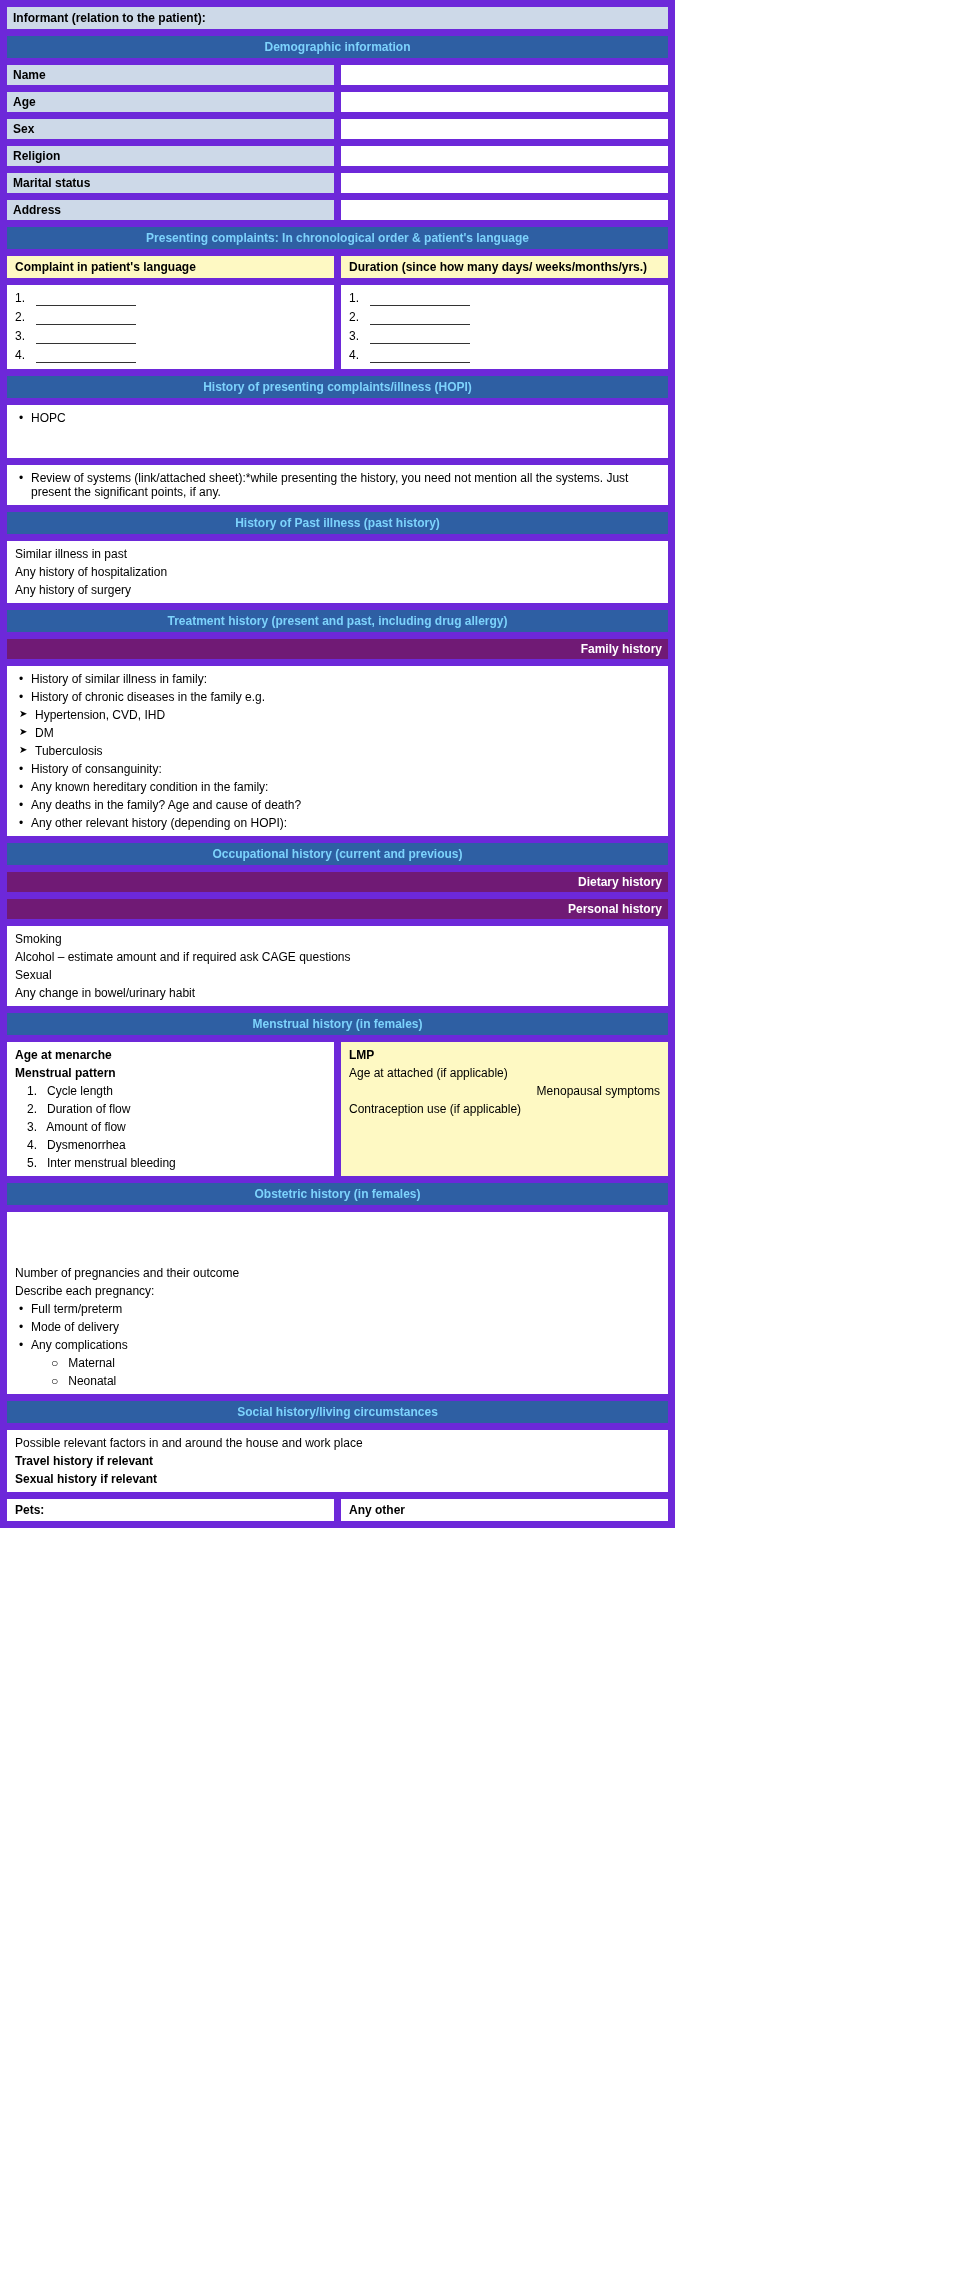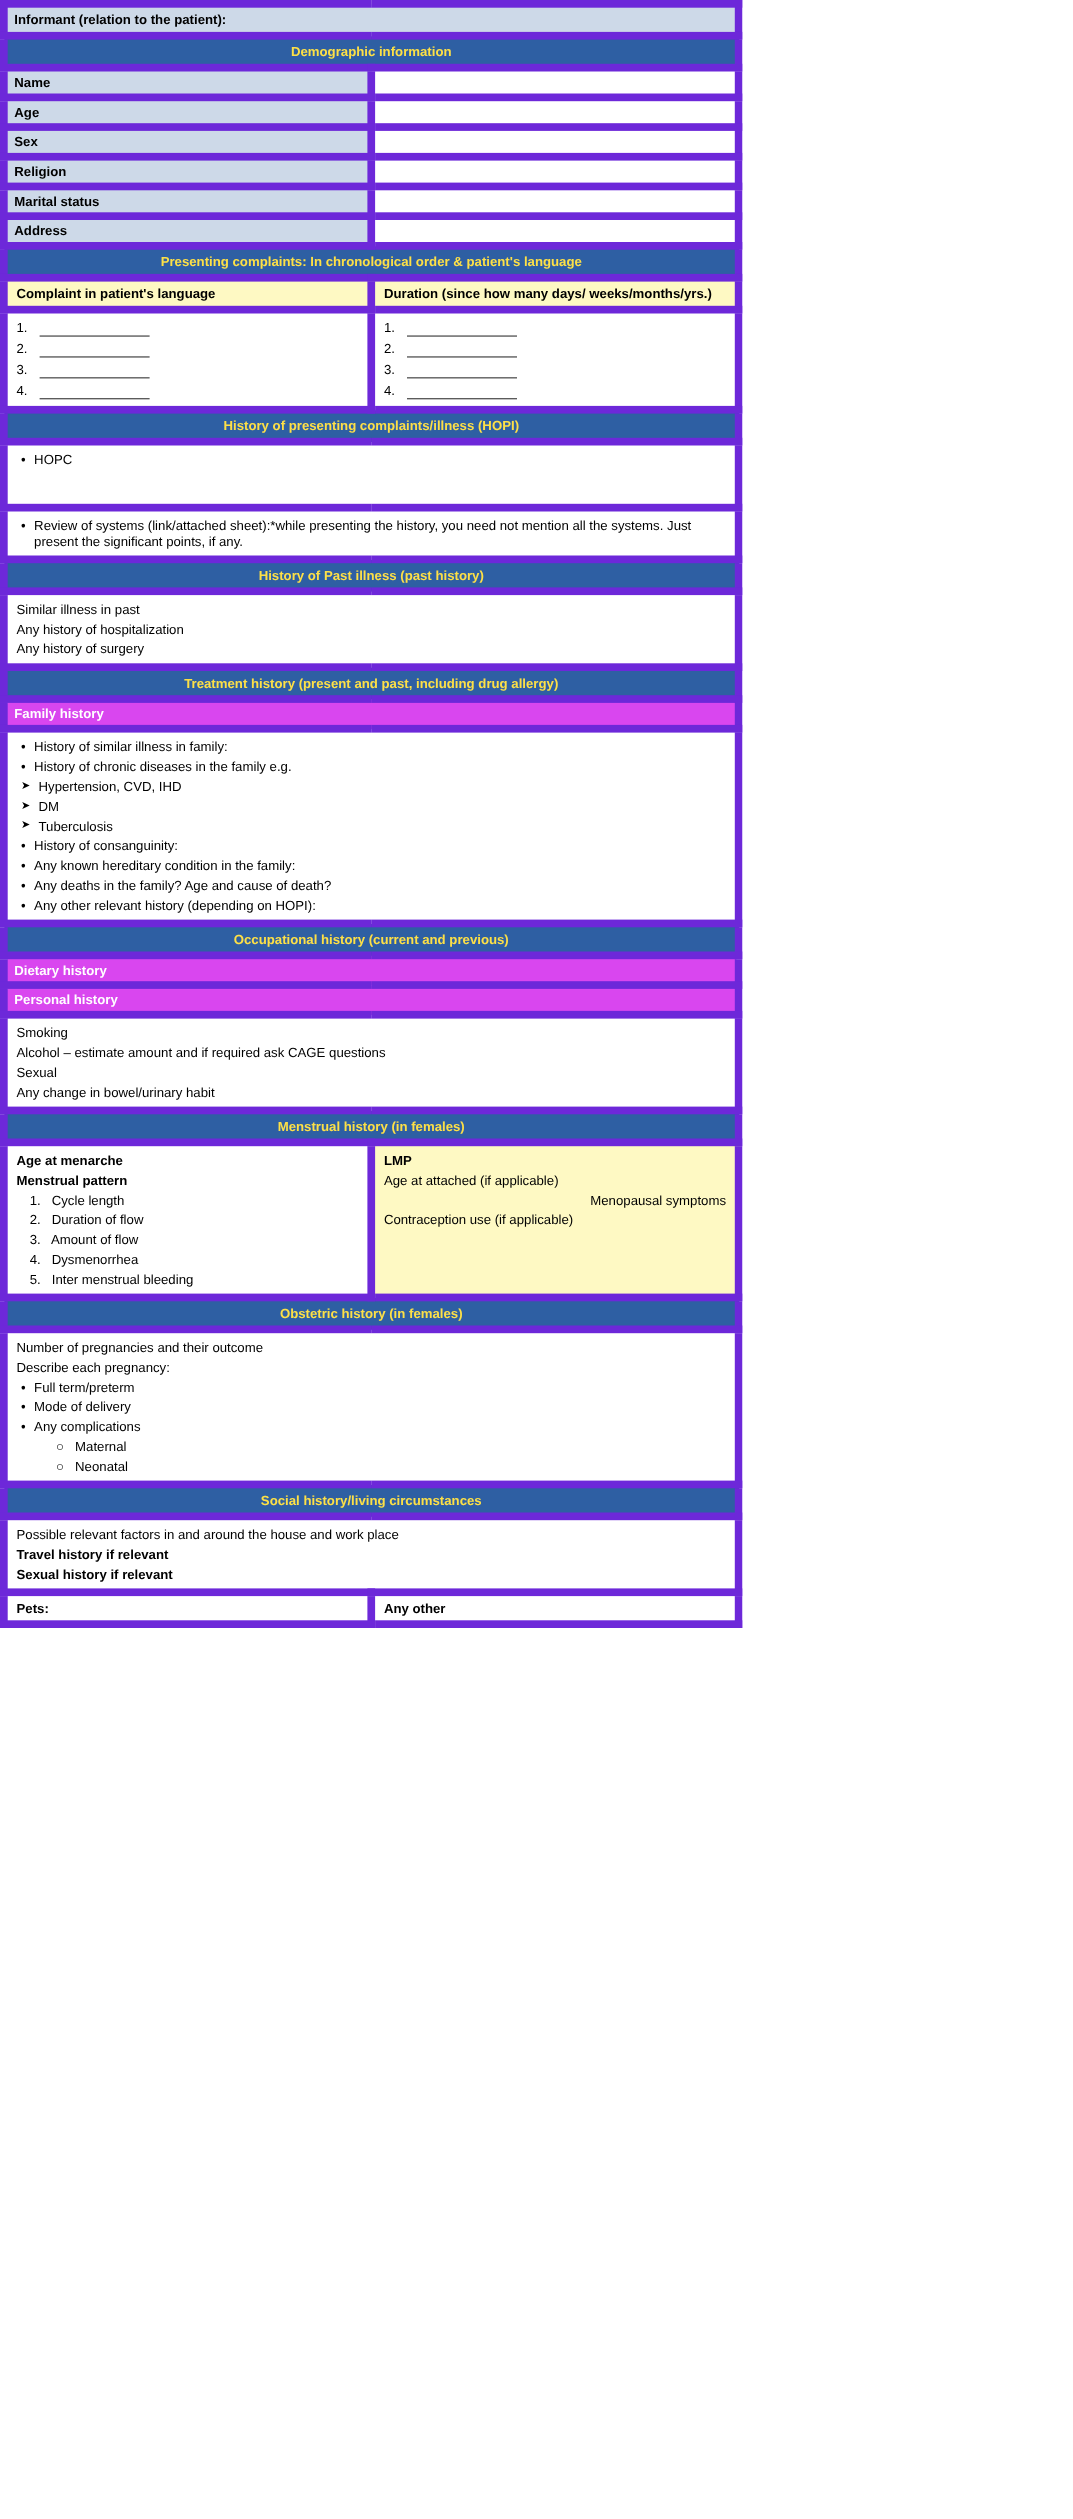--- a/index.html
+++ b/index.html
@@ -18,30 +18,30 @@
       padding: 3px 6px;
       vertical-align: top;
     }
     .row-label {
       background-color: #cdd9e8;
       font-weight: bold;
       padding: 3px 6px;
     }
     .section-header {
       background-color: #2e5fa3;
-      color: #fde047;
+      color: #7dd3fc;
       font-weight: bold;
       text-align: center;
       padding: 4px 22px;
     }
     .sub-header {
-      background-color: #d946ef;
+      background-color: #701a75;
       color: #fff;
       font-weight: bold;
-      text-align: left;
+      text-align: right;
       padding: 3px 6px;
       border-radius: 10px;
     }
     .content-cell {
       padding: 4px 8px;
       background-color: #fff;
     }
     .content-cell-shaded {
       padding: 4px 8px;
       background-color: #fef9c3;
@@ -226,21 +226,21 @@
       <div style="padding:2px 0;">Contraception use (if applicable)</div>
     </td>
   </tr>
 
   <tr>
     <td colspan="2" class="section-header">Obstetric history (in females)</td>
   </tr>
 
   <tr>
     <td colspan="2" class="content-cell">
-      <div style="padding:2px 0;">Number of pregnancies and their outcome</div>
+      <div style="padding:2px 0;margin-top:48px;">Number of pregnancies and their outcome</div>
       <div style="padding:2px 0;">Describe each pregnancy:</div>
       <ul class="no-style">
         <li class="bullet">Full term/preterm</li>
         <li class="bullet">Mode of delivery</li>
         <li class="bullet">Any complications</li>
       </ul>
       <div style="padding:2px 0 2px 36px;">○ &nbsp; Maternal</div>
       <div style="padding:2px 0 2px 36px;">○ &nbsp; Neonatal</div>
     </td>
   </tr>

